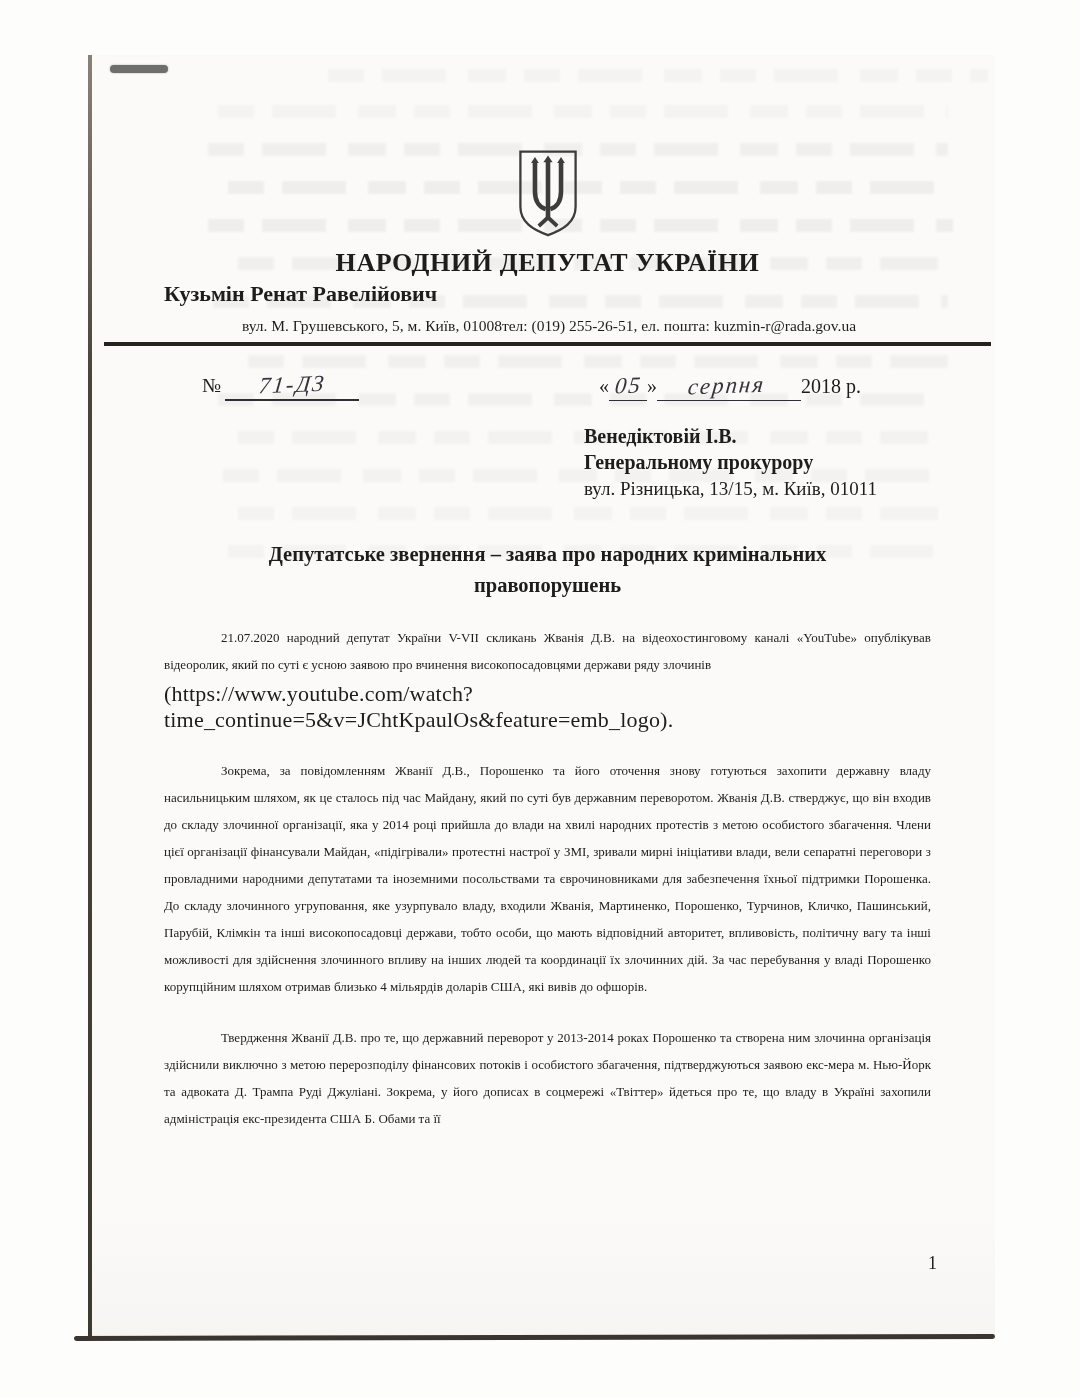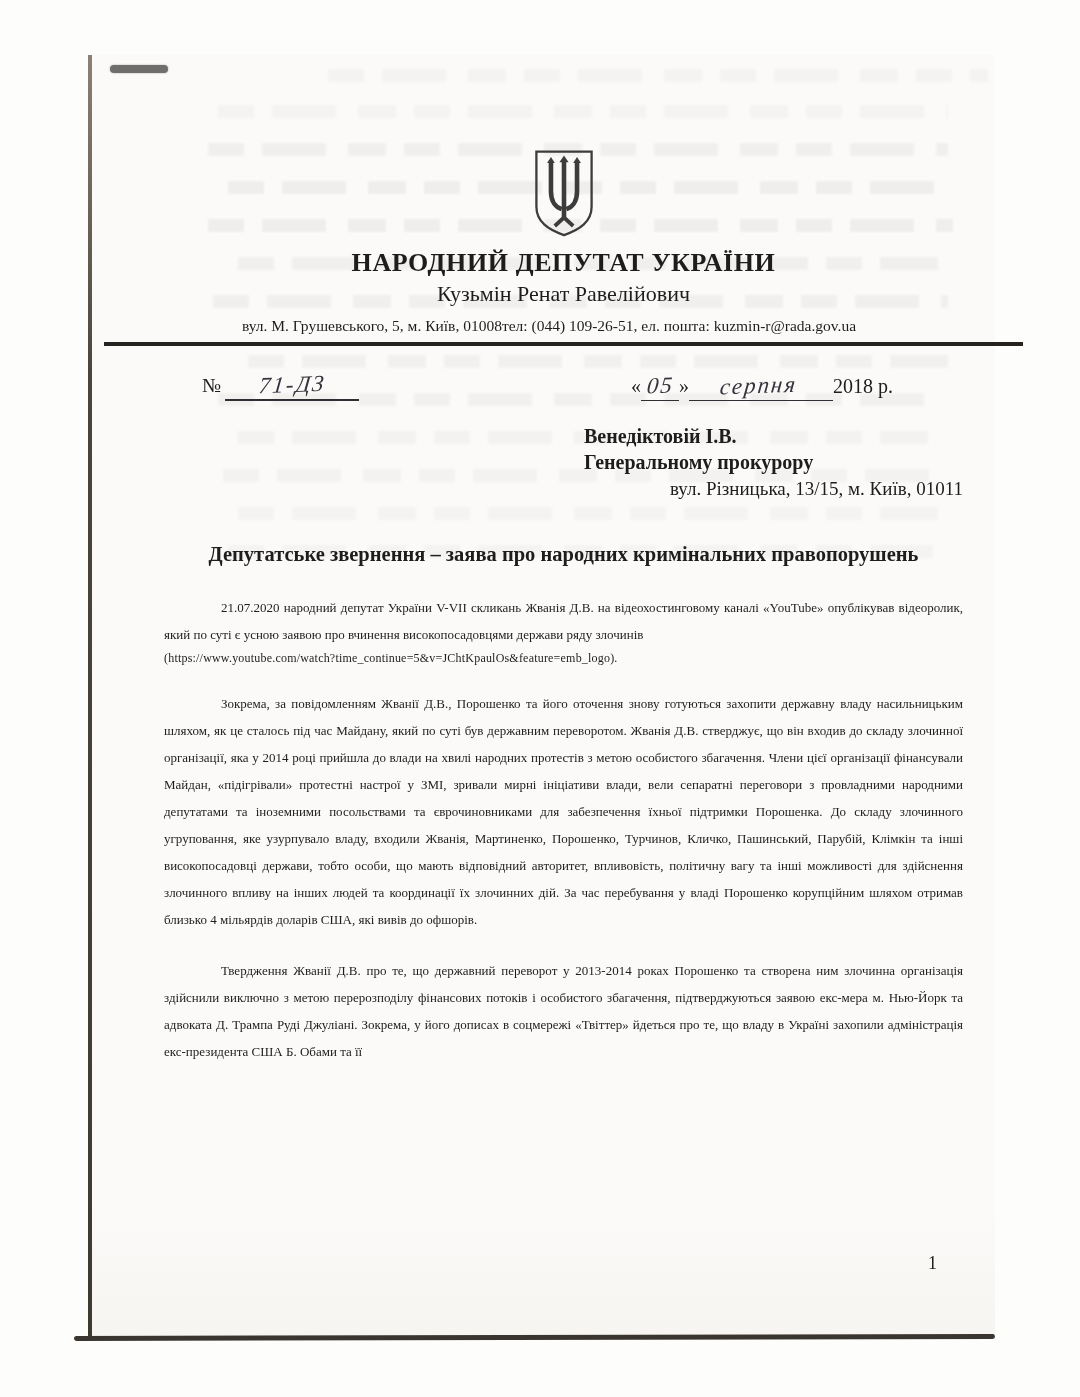--- a/index.html
+++ b/index.html
@@ -26,28 +26,28 @@
     background:#6f6e6c;border-radius:4px;box-shadow:0 0 2px #a9a7a4;
   }
   
   .bleed-row{
     position:absolute;height:13px;filter:blur(1.3px);pointer-events:none;
     background:repeating-linear-gradient(90deg,
       #8a8078 0 36px,transparent 36px 54px,
       #8a8078 54px 118px,transparent 118px 140px,
       #8a8078 140px 178px,transparent 178px 196px);
   }
-  .content{position:absolute;left:76px;right:32px;top:0;z-index:2;}
+  .content{position:absolute;left:76px;right:64px;top:0;z-index:2;}
   .emblem-wrap{margin-top:92px;text-align:center;}
   .org-title{
     margin:5px 0 0 0;text-align:center;font-weight:bold;
     font-size:26px;letter-spacing:0.6px;
   }
   .person-name{
-    margin:3px 0 0 0;text-align:center;font-weight:normal;font-size:22px;
+    margin:3px 0 0 0;text-align:left;font-weight:bold;font-size:22px;
   }
   .addr-row{
     display:flex;justify-content:flex-start;
     margin-top:10px;padding:0 34px 0 78px;font-size:15.5px;white-space:nowrap;
   }
   .header-rule{
     height:4px;background:#26231f;margin:7px -60px 0 -60px;
   }
   .ref-row{
     display:flex;justify-content:space-between;align-items:flex-end;
@@ -65,31 +65,31 @@
   .u-day{
     display:inline-block;min-width:34px;text-align:center;
     border-bottom:1.6px solid #2f2f33;padding:0 2px 1px 2px;
   }
   .u-month{
     display:inline-block;min-width:128px;text-align:center;
     border-bottom:1.6px solid #2f2f33;padding:0 10px 1px 6px;
   }
   .addressee{margin:22px 0 0 420px;line-height:1.32;}
   .addressee .b{font-weight:bold;font-size:20px;}
-  .addressee .r{font-size:19px;text-align:right;}
+  .addressee .r{font-size:19px;}
   .subject{
     margin:38px 30px 0 30px;text-align:center;font-weight:bold;
     font-size:20.5px;line-height:1.5;
   }
   .par{
     margin:24px 0 0 0;font-size:13px;line-height:27px;
     text-align:justify;text-indent:57px;
   }
   .url-line{
-    margin-top:3px;font-size:12px;letter-spacing:0.2px;text-indent:0;
+    margin-top:3px;font-size:22px;letter-spacing:0.2px;text-indent:0;
   }
   .page-num{
     position:absolute;top:1198px;right:58px;font-size:18px;z-index:2;
   }
 </style>
 </head>
 <body>
 
 <div class="paper">
 
@@ -125,21 +125,21 @@
         <path d="M33 13 l-5 8 h10 z" fill="#3c3c3c"></path>
         <path d="M67 13 l-5 8 h10 z" fill="#3c3c3c"></path>
         <path d="M50 92 L38 103 M50 92 L62 103" stroke="#3c3c3c" stroke-width="5" fill="none"></path>
       </svg>
     </div>
 
     <div class="org-title">НАРОДНИЙ ДЕПУТАТ УКРАЇНИ</div>
     <div class="person-name">Кузьмін Ренат Равелійович</div>
     <div class="addr-row">
       <span>вул. М. Грушевського, 5, м. Київ, 01008</span>
-      <span>тел: (044) 109-26-51, ел. пошта: kuzmin-r@rada.gov.ua</span>
+      <span>тел: (019) 255-26-51, ел. пошта: kuzmin-r@rada.gov.ua</span>
     </div>
     <div class="header-rule"></div>
 
     <div class="ref-row">
       <span>
         <span>№</span><span class="u-num"><span class="hand">71-Д3</span></span>
       </span>
       <span>
         <span>«</span><span class="u-day"><span class="hand">05</span></span><span>»</span><span class="u-month"><span class="hand">серпня</span></span><span>2018 р.</span>
       </span>

